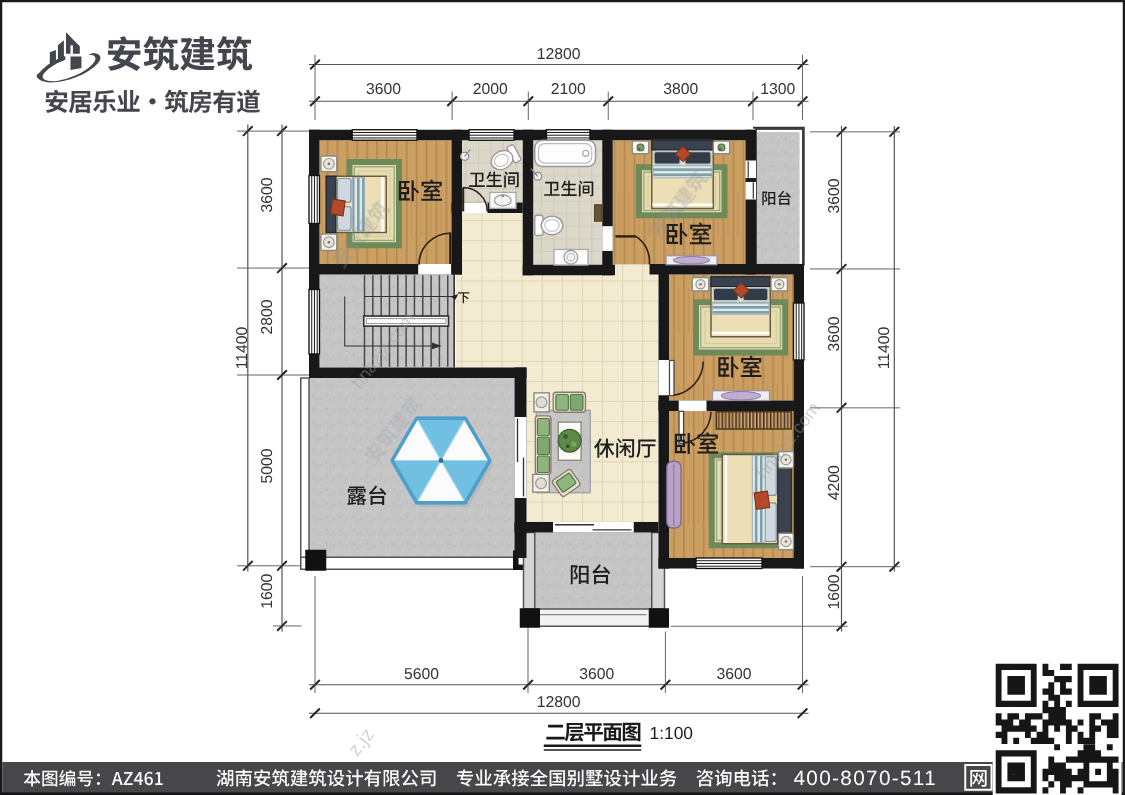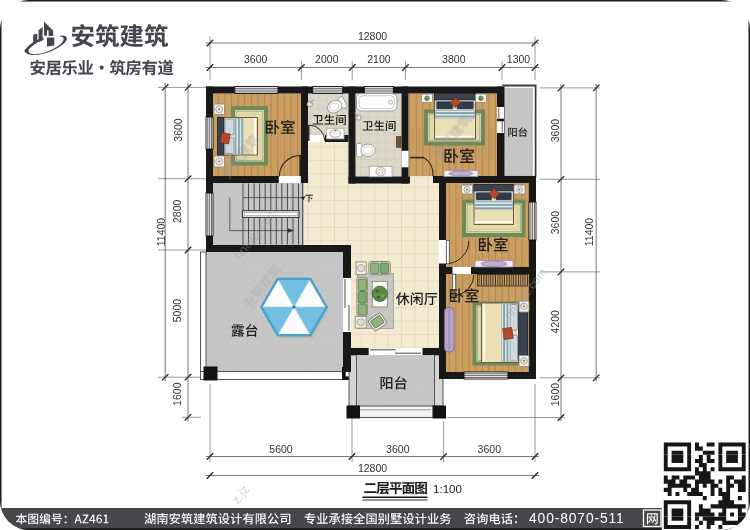--- a/index.html
+++ b/index.html
@@ -1,14 +1,14 @@
 <!DOCTYPE html>
 <html><head><meta charset="utf-8"><style>
 html,body{margin:0;padding:0;background:#fff;}
-#page{position:relative;width:750px;height:530px;overflow:hidden;font-family:"Liberation Sans",sans-serif;border-radius:29px;}
+#page{position:relative;width:750px;height:530px;overflow:hidden;font-family:"Liberation Sans",sans-serif;}
 </style></head><body>
 <div id="page">
 <svg width="750" height="530" viewBox="0 0 750 530">
 <defs>
 <pattern id="wood" width="6.6" height="64" patternUnits="userSpaceOnUse">
  <rect width="6.6" height="64" fill="#cb9e62"></rect>
  <rect width="1" height="64" fill="#b1874e"></rect>
  <rect x="3.2" y="0" width="0.7" height="30" fill="#c09257"></rect>
 </pattern>
 <pattern id="tile" width="13.4" height="13.4" patternUnits="userSpaceOnUse">

